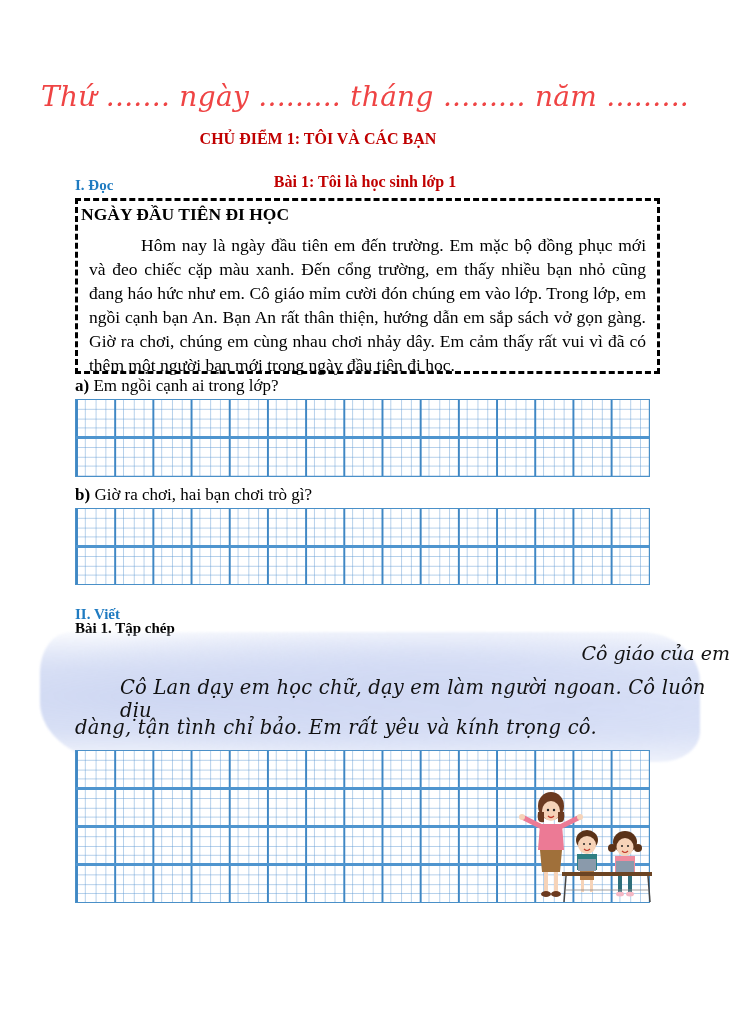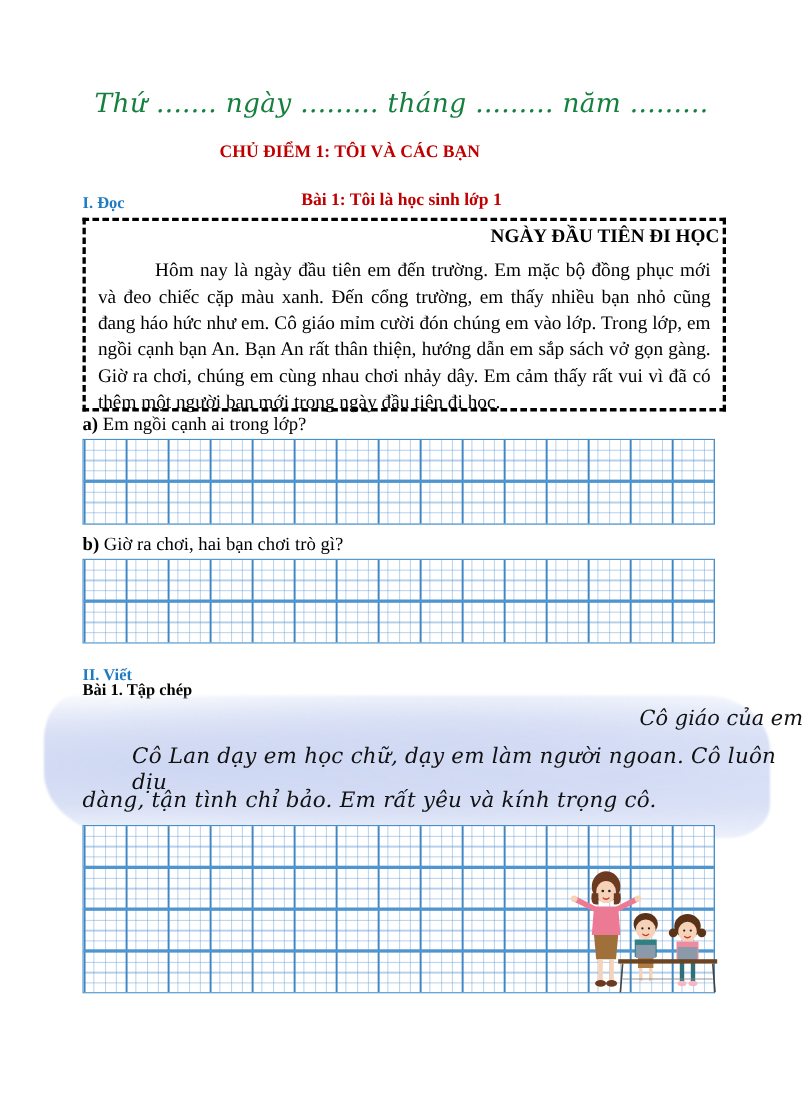--- a/index.html
+++ b/index.html
@@ -5,42 +5,42 @@
     html, body { margin: 0; padding: 0; background: #ffffff; }
     body {
       width: 730px; height: 1013px; position: relative; overflow: hidden;
       font-family: "Liberation Serif", "DejaVu Serif", serif;
       color: #000;
     }
     .abs { position: absolute; }
     .date-line {
       left: 0; width: 730px; top: 80px; text-align: center;
       font-family: "DejaVu Serif", "Liberation Serif", serif;
-      font-style: italic; font-size: 24px; letter-spacing: 0.3px;
-      color: #15803d;
+      font-style: italic; font-size: 28px; letter-spacing: 0.3px;
+      color: #ef4444;
     }
     .theme-title {
       left: 0; width: 636px; top: 130px; text-align: center;
       color: #c00000; font-weight: bold; font-size: 16px;
     }
     .lesson-title {
       left: 0; width: 730px; top: 153px; text-align: center;
       color: #c00000; font-weight: bold; font-size: 16px; margin-top: 20px;
     }
     .sec-head {
       color: #1f7bc1; font-weight: bold; font-size: 15px;
     }
     .reading-box {
       left: 75px; top: 198px; width: 573px; height: 170px;
       border: 3px dashed #000;
       padding: 0 3px;
       box-sizing: content-box;
     }
     .reading-title {
-      text-align: right; font-weight: bold; font-size: 17.5px;
+      text-align: left; font-weight: bold; font-size: 17.5px;
       margin-top: 2px; line-height: 22px;
     }
     .reading-body {
       font-size: 17.5px; line-height: 24px; text-align: justify;
       text-indent: 52px; margin: 8px;
     }
     .question {
       font-size: 17px; line-height: 20px; text-align: center;
     }
     .question b { font-weight: bold; }

